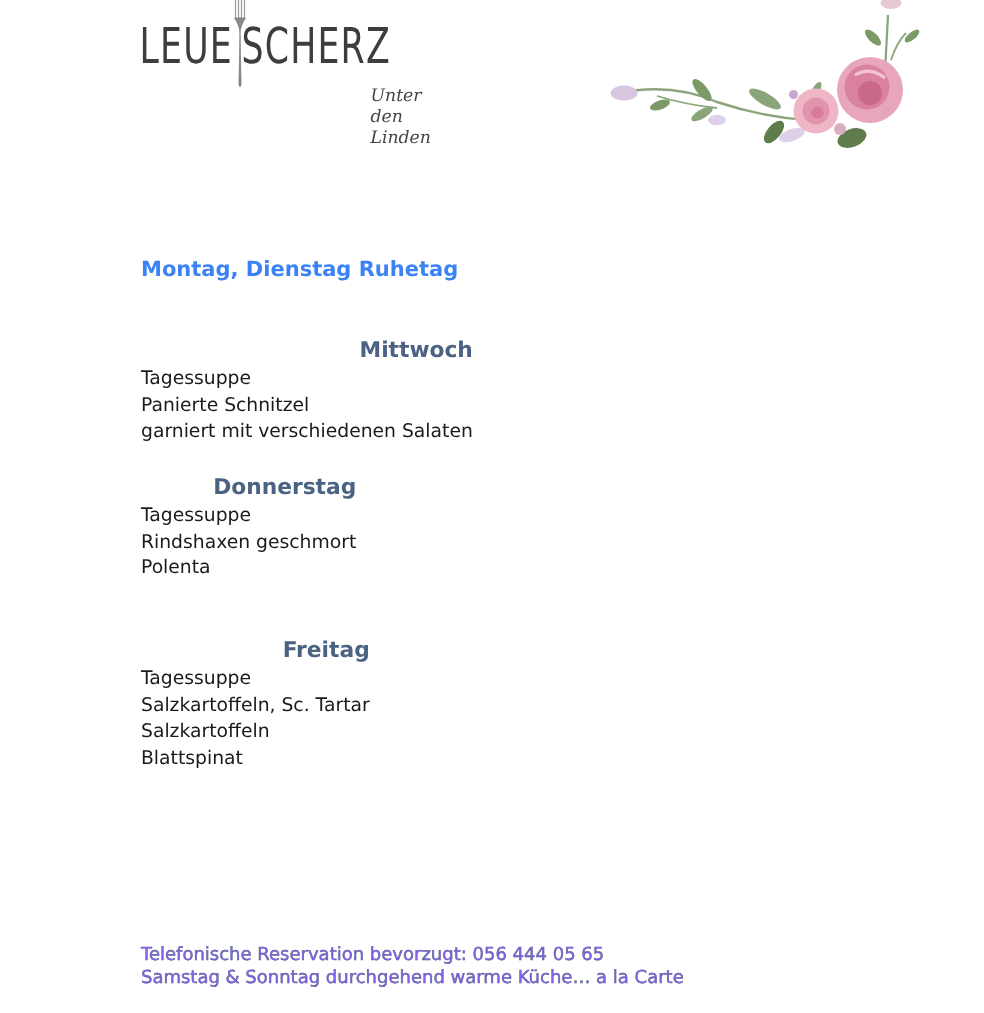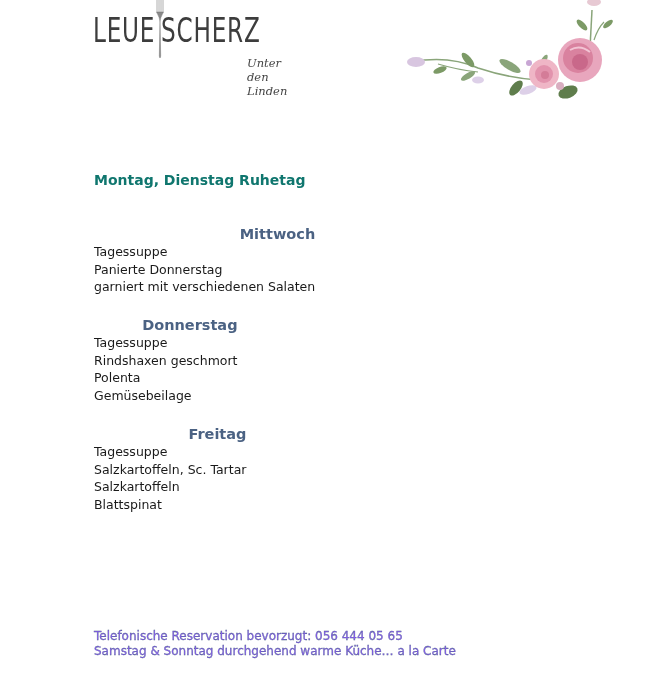--- a/index.html
+++ b/index.html
@@ -17,21 +17,21 @@
   .logo-right { left:68px; }
   .fork { position:absolute; left:62px; top:-6px; width:10px; height:62px; }
   .logo-tag {
     position:absolute; left:112px; top:52px; font-family:"DejaVu Serif", serif;
     font-style:italic; font-size:11.5px; color:#444;margin-left:42px;
   }
   .flowers { position:absolute; left:398px; top:0; width:232px; height:118px; }
   .content { position:absolute; left:94px; top:0; }
   .rest {
     position:absolute; top:172px; left:0; white-space:nowrap;
-    font-weight:bold; font-size:14px; color:#0f766e;
+    font-weight:bold; font-size:14px; color:#3b82f6;
   }
   .day { position:absolute; left:0; white-space:nowrap; }
   .day h2 {
     margin:0; font-size:14.5px; font-weight:bold; color:#4b6283; line-height:18px;text-align:right;
   }
   .day ul { list-style:none; margin:0; padding:0; }
   .day li { font-size:12.5px; color:#1a1a1a; line-height:17.6px; }
   .footer {
     position:absolute; left:94px; top:629px; white-space:nowrap;
     font-size:12px; color:#8b5cf6; font-weight:bold; line-height:15px;
@@ -87,32 +87,31 @@
   <circle cx="162" cy="86" r="4" fill="#d9aec0"></circle>
 </svg>
 
 <div class="content">
   <div class="rest">Montag, Dienstag Ruhetag</div>
 
   <div class="day" style="top:225px;">
     <h2>Mittwoch</h2>
     <ul>
       <li>Tagessuppe</li>
-      <li>Panierte Donnerstag</li>
+      <li>Panierte Schnitzel</li>
       <li>garniert mit verschiedenen Salaten</li>
     </ul>
   </div>
 
   <div class="day" style="top:316px;">
     <h2>Donnerstag</h2>
     <ul>
       <li>Tagessuppe</li>
       <li>Rindshaxen geschmort</li>
       <li>Polenta</li>
-      <li>Gemüsebeilage</li>
     </ul>
   </div>
 
   <div class="day" style="top:425px;">
     <h2>Freitag</h2>
     <ul>
       <li>Tagessuppe</li>
       <li>Salzkartoffeln, Sc. Tartar</li>
       <li>Salzkartoffeln</li>
       <li>Blattspinat</li>

